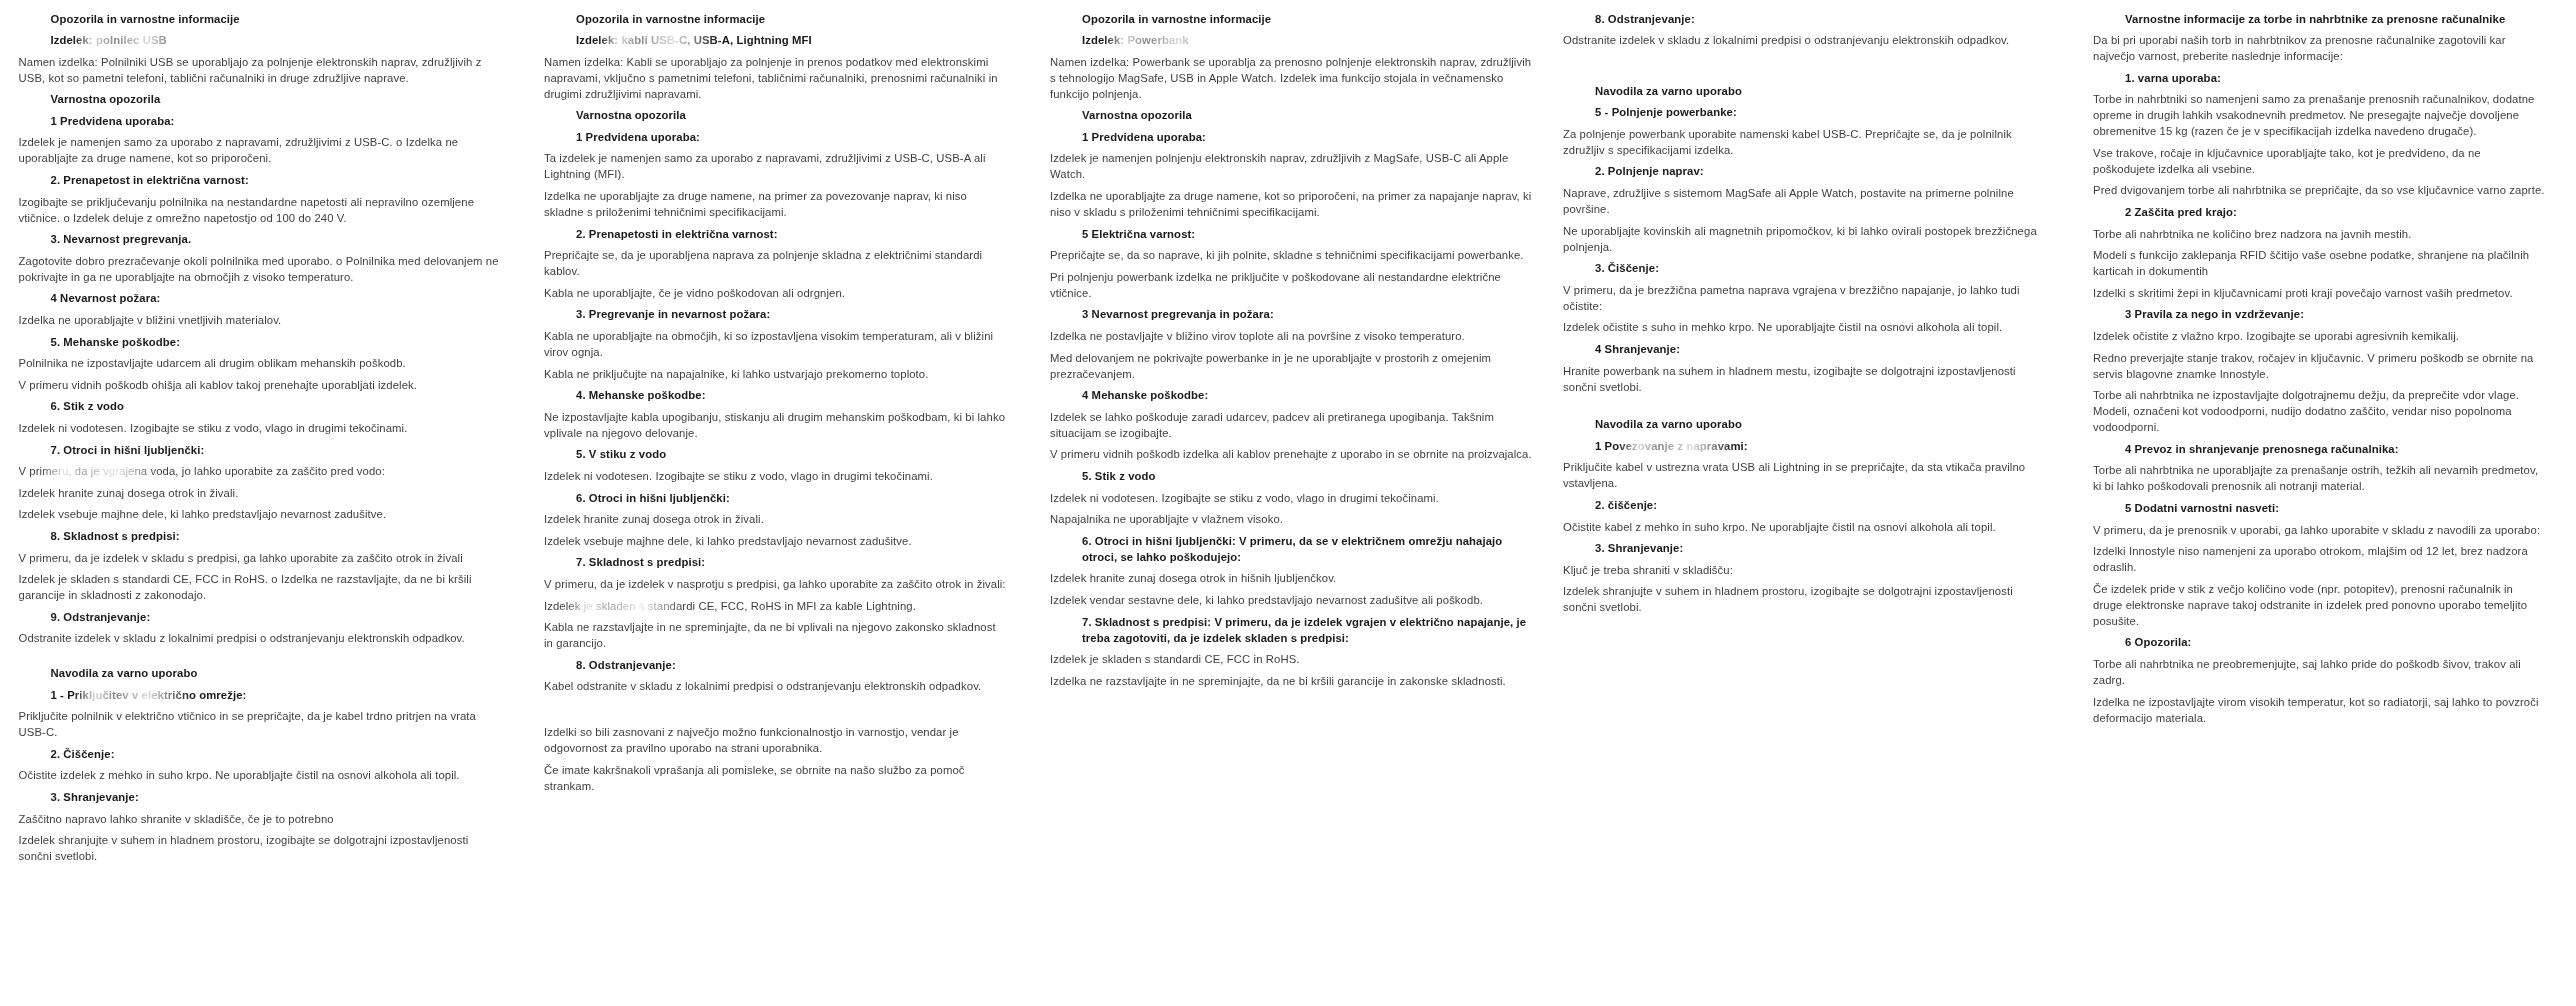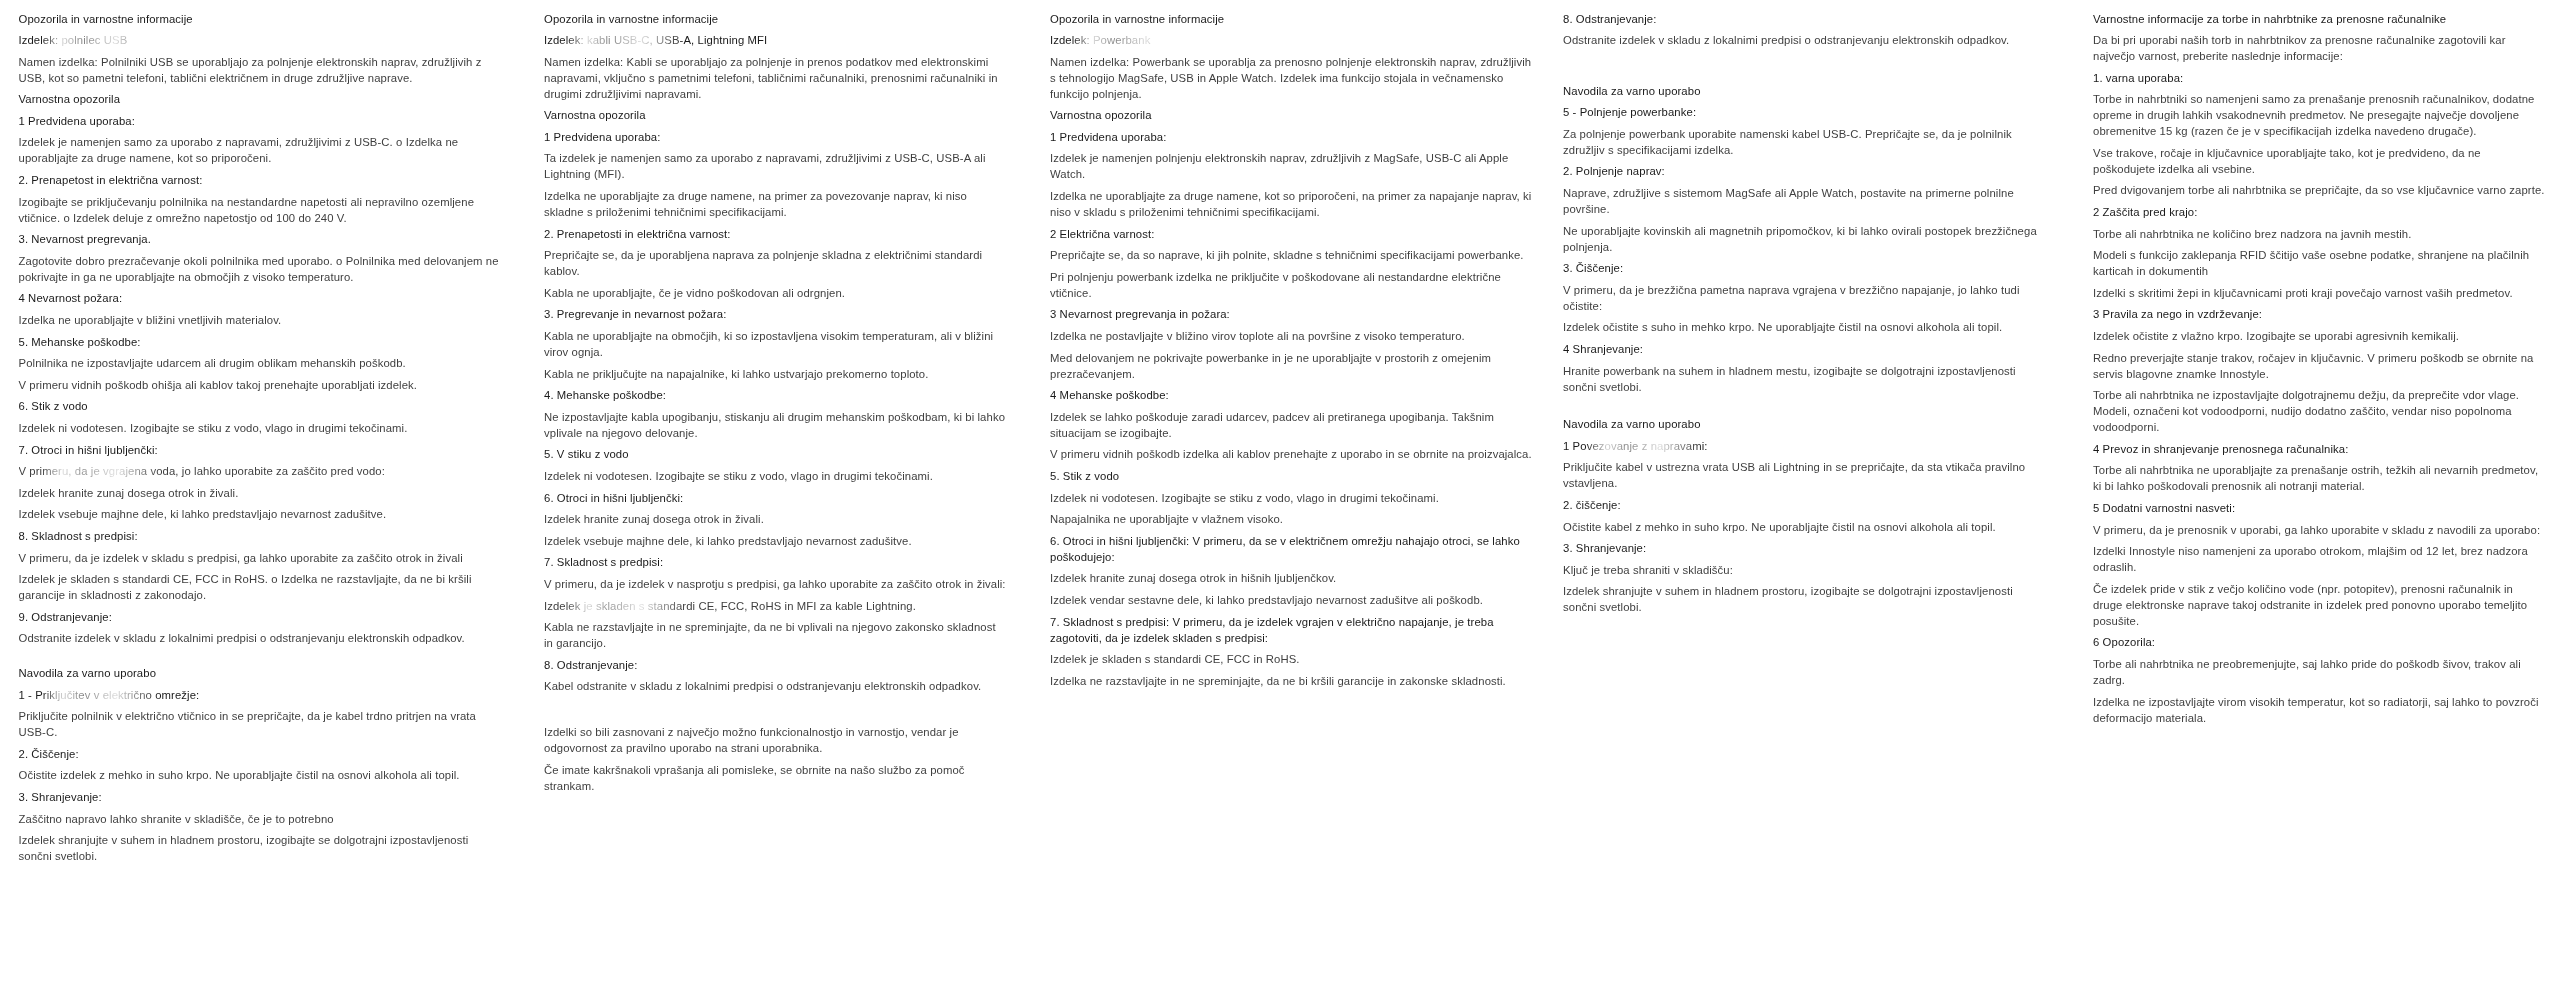--- a/index.html
+++ b/index.html
@@ -9,39 +9,39 @@
     font-family: "Liberation Sans", sans-serif;
   }
   .page { position: relative; width: 2576px; height: 1006px; overflow: hidden; }
   .col {
     position: absolute; top: 10.5px;
     font-size: 11.3px; line-height: 16px;
     color: #3f3f3f;
     letter-spacing: 0.1px;
   }
   .col p { margin: 0 0 5.6px 0; }
-  .col p.h { font-weight: 400; color: #1a1a1a; }
+  .col p.h { font-weight: 700; color: #1a1a1a; margin-left: 32px; }
   .faded {
     -webkit-mask-image: linear-gradient(90deg, #000 0px, #000 22.5px, rgba(0,0,0,.18) 44px, rgba(0,0,0,.55) 64px, rgba(0,0,0,.15) 97px, #000 141px, #000 100%);
             mask-image: linear-gradient(90deg, #000 0px, #000 22.5px, rgba(0,0,0,.18) 44px, rgba(0,0,0,.55) 64px, rgba(0,0,0,.15) 97px, #000 141px, #000 100%);
   }
   #c0 { left: 18.5px;   width: 483px; }
   #c1 { left: 544px;  width: 462px; }
   #c2 { left: 1050px; width: 489px; }
   #c3 { left: 1563px; width: 483px; }
   #c4 { left: 2093px; width: 452px; }
 </style>
 </head>
 <body>
 
 <div class="page">
   <section class="col" id="c0">
       <p class="h">Opozorila in varnostne informacije</p>
       <p class="h faded">Izdelek: polnilec USB</p>
-      <p class="">Namen izdelka: Polnilniki USB se uporabljajo za polnjenje elektronskih naprav, združljivih z USB, kot so pametni telefoni, tablični električnem in druge združljive naprave.</p>
+      <p class="">Namen izdelka: Polnilniki USB se uporabljajo za polnjenje elektronskih naprav, združljivih z USB, kot so pametni telefoni, tablični računalniki in druge združljive naprave.</p>
       <p class="h">Varnostna opozorila</p>
       <p class="h">1 Predvidena uporaba:</p>
       <p class="">Izdelek je namenjen samo za uporabo z napravami, združljivimi z USB-C. o Izdelka ne uporabljajte za druge namene, kot so priporočeni.</p>
       <p class="h">2. Prenapetost in električna varnost:</p>
       <p class="">Izogibajte se priključevanju polnilnika na nestandardne napetosti ali nepravilno ozemljene vtičnice. o Izdelek deluje z omrežno napetostjo od 100 do 240 V.</p>
       <p class="h">3. Nevarnost pregrevanja.</p>
       <p class="">Zagotovite dobro prezračevanje okoli polnilnika med uporabo. o Polnilnika med delovanjem ne pokrivajte in ga ne uporabljajte na območjih z visoko temperaturo.</p>
       <p class="h">4 Nevarnost požara:</p>
       <p class="">Izdelka ne uporabljajte v bližini vnetljivih materialov.</p>
       <p class="h">5. Mehanske poškodbe:</p>
@@ -100,21 +100,21 @@
       <p class="">Če imate kakršnakoli vprašanja ali pomisleke, se obrnite na našo službo za pomoč strankam.</p>
     </section>
   <section class="col" id="c2">
       <p class="h">Opozorila in varnostne informacije</p>
       <p class="h faded">Izdelek: Powerbank</p>
       <p class="">Namen izdelka: Powerbank se uporablja za prenosno polnjenje elektronskih naprav, združljivih s tehnologijo MagSafe, USB in Apple Watch. Izdelek ima funkcijo stojala in večnamensko funkcijo polnjenja.</p>
       <p class="h">Varnostna opozorila</p>
       <p class="h">1 Predvidena uporaba:</p>
       <p class="">Izdelek je namenjen polnjenju elektronskih naprav, združljivih z MagSafe, USB-C ali Apple Watch.</p>
       <p class="">Izdelka ne uporabljajte za druge namene, kot so priporočeni, na primer za napajanje naprav, ki niso v skladu s priloženimi tehničnimi specifikacijami.</p>
-      <p class="h">2 Električna varnost:</p>
+      <p class="h">5 Električna varnost:</p>
       <p class="">Prepričajte se, da so naprave, ki jih polnite, skladne s tehničnimi specifikacijami powerbanke.</p>
       <p class="">Pri polnjenju powerbank izdelka ne priključite v poškodovane ali nestandardne električne vtičnice.</p>
       <p class="h">3 Nevarnost pregrevanja in požara:</p>
       <p class="">Izdelka ne postavljajte v bližino virov toplote ali na površine z visoko temperaturo.</p>
       <p class="">Med delovanjem ne pokrivajte powerbanke in je ne uporabljajte v prostorih z omejenim prezračevanjem.</p>
       <p class="h">4 Mehanske poškodbe:</p>
       <p class="">Izdelek se lahko poškoduje zaradi udarcev, padcev ali pretiranega upogibanja. Takšnim situacijam se izogibajte.</p>
       <p class="">V primeru vidnih poškodb izdelka ali kablov prenehajte z uporabo in se obrnite na proizvajalca.</p>
       <p class="h">5. Stik z vodo</p>
       <p class="">Izdelek ni vodotesen. Izogibajte se stiku z vodo, vlago in drugimi tekočinami.</p>

